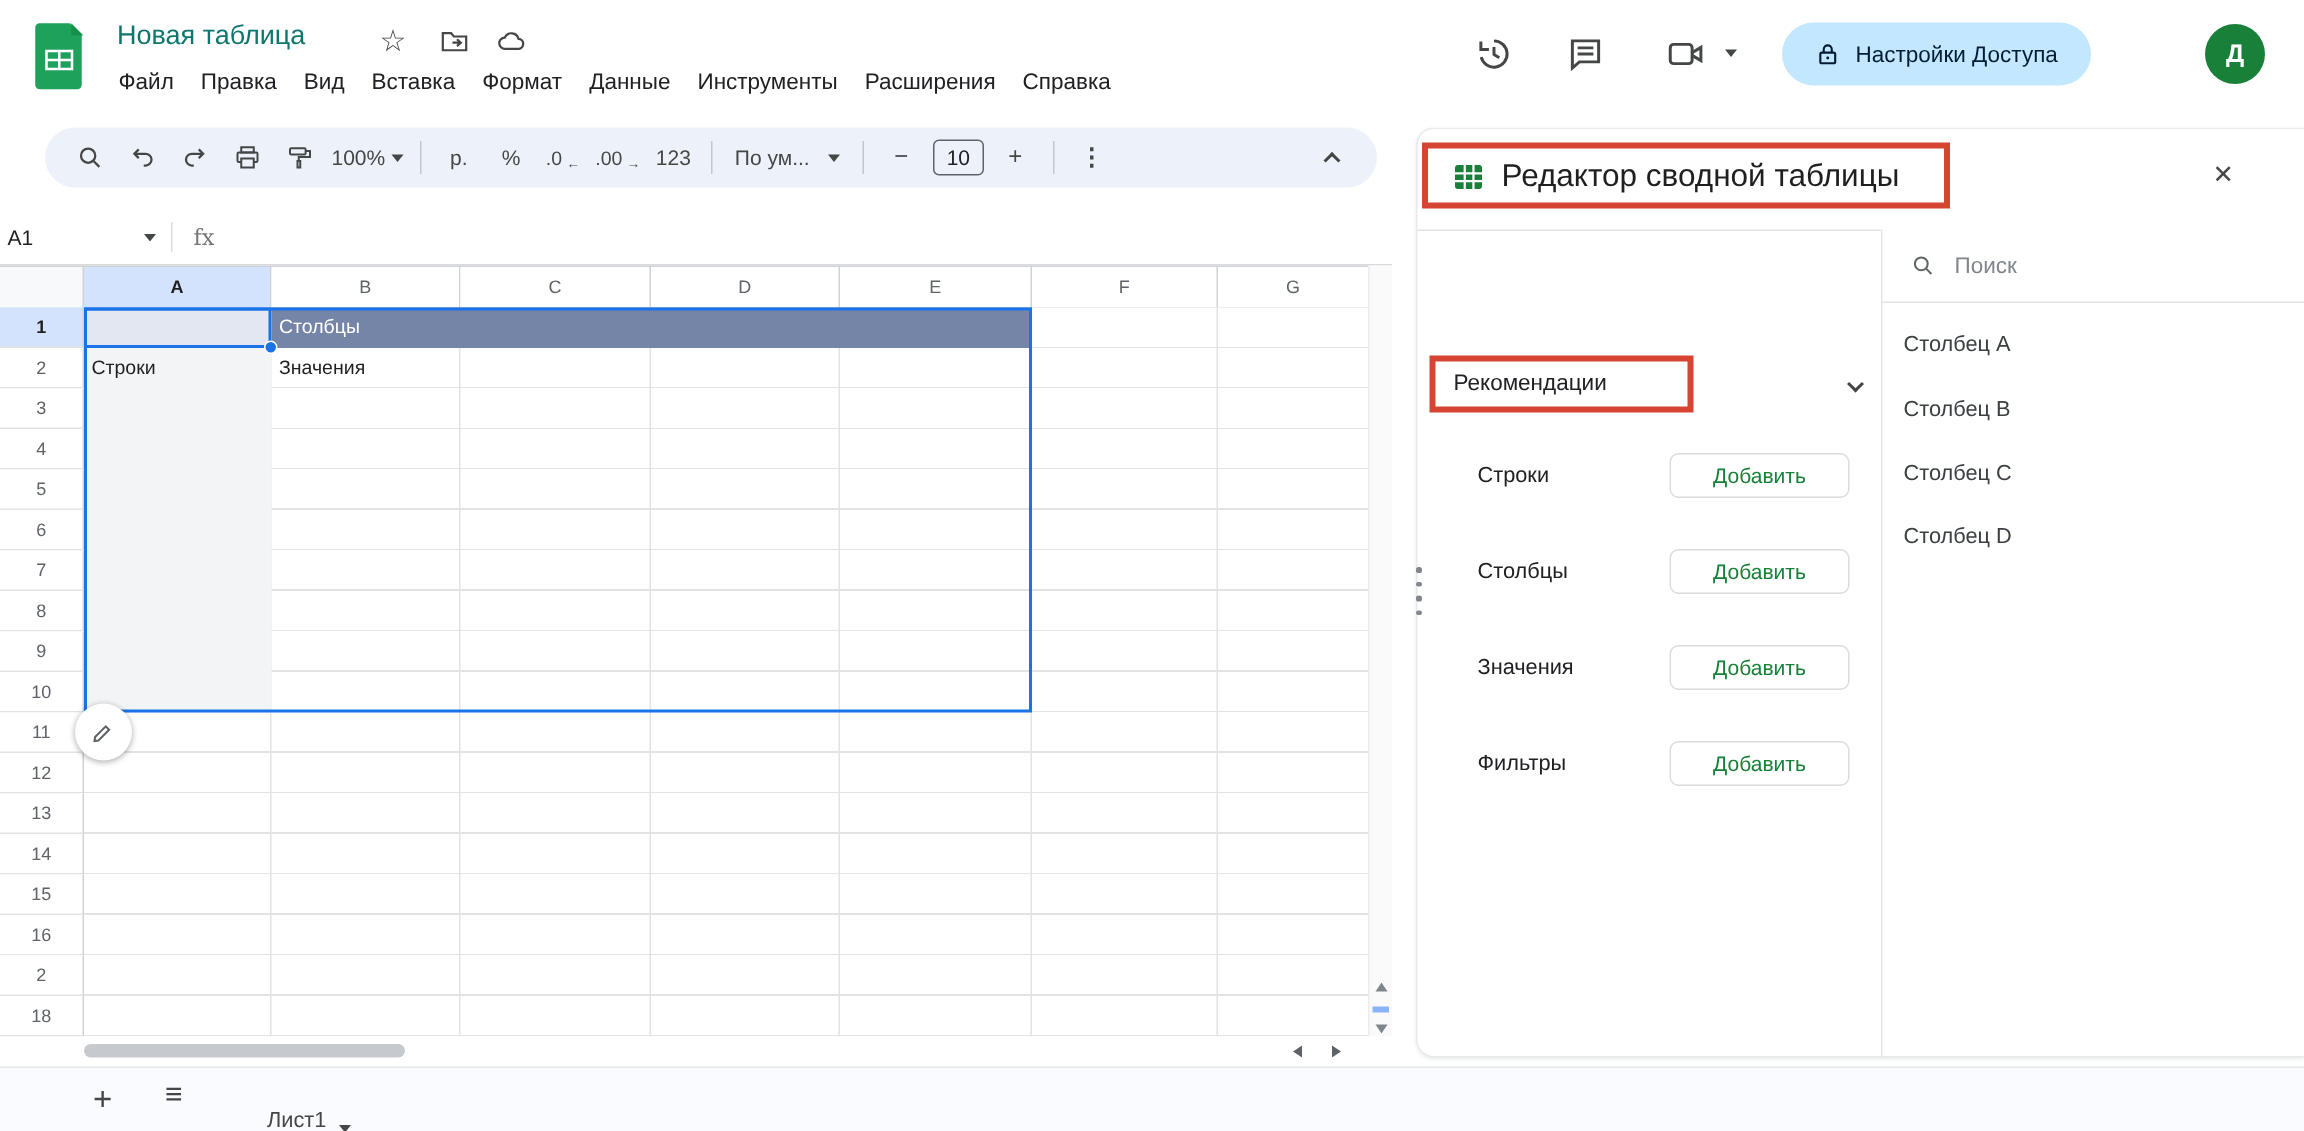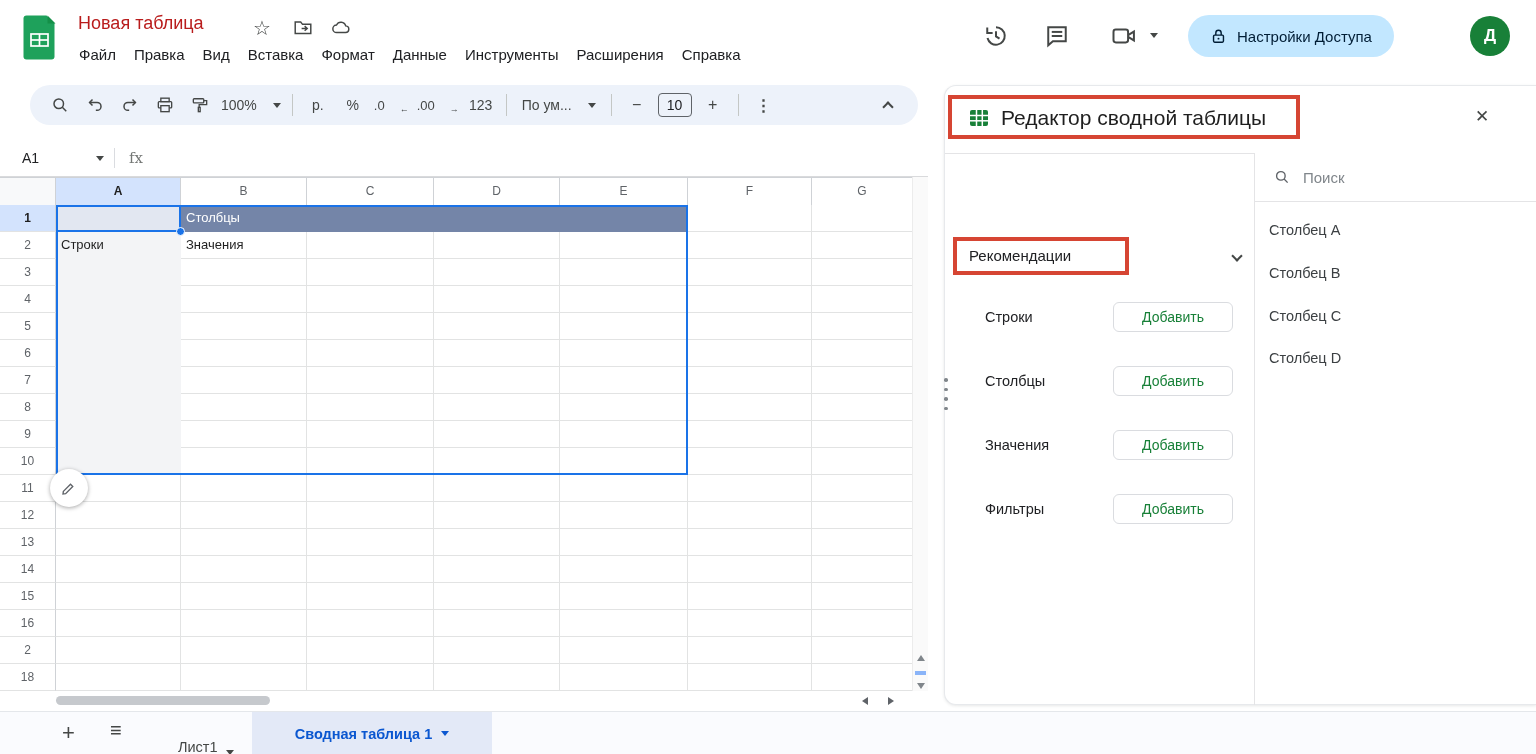--- a/index.html
+++ b/index.html
@@ -2,46 +2,46 @@
 <html><head>
 <meta charset="utf-8">
 <style>
   * { margin:0; padding:0; box-sizing:border-box; }
   html,body { width:1536px; height:754px; background:#fff; font-family:"Liberation Sans", sans-serif; }
   .app { position:relative; width:1536px; height:754px; overflow:hidden; background:#fff; color:#202124; }
   .abs { position:absolute; }
 
   
   .logo { left:22px; top:14px; width:34px; height:46px; cursor:pointer; }
-  .doc-title { left:78px; top:13px; font-size:18px; color:#b91c1c; cursor:text; }
+  .doc-title { left:78px; top:13px; font-size:18px; color:#0f766e; cursor:text; }
   .hd-ico { top:17px; width:22px; height:22px; color:#444746; cursor:pointer; }
   .menubar { left:70px; top:43px; display:flex; }
   .menubar .mi { padding:3px 9px; font-size:15px; color:#202124; border-radius:6px; cursor:pointer; }
   .tr-ico { top:22px; width:28px; height:28px; color:#444746; cursor:pointer; }
   .cam-caret { left:1150px; top:33px; }
   .share-pill { left:1188px; top:15px; height:42px; border-radius:21px; background:#c2e7ff; display:flex; align-items:center; gap:10px; padding:0 22px; cursor:pointer; }
   .share-pill span { font-size:15px; font-weight:500; color:#001d35; }
   .avatar { left:1470px; top:16px; width:40px; height:40px; border-radius:50%; background:#188038; color:#fff; font-size:17px; font-weight:bold; display:flex; align-items:center; justify-content:center; cursor:pointer; }
 
   
   .toolbar { left:30px; top:85px; width:888px; height:40px; background:#edf2fa; border-radius:22px; display:flex; align-items:center; padding:0 16px; gap:7px; }
-  .tb { display:flex; align-items:center; justify-content:center; height:28px; min-width:28px; border-radius:4px; color:#444746; font-size:14px; cursor:pointer; gap:16px; }
+  .tb { display:flex; align-items:center; justify-content:center; height:28px; min-width:28px; border-radius:4px; color:#444746; font-size:14px; cursor:pointer; gap:4px; }
   .tb svg { display:block; }
   .tdiv { width:1px; height:22px; background:#c4c7c5; margin:0 4px; }
   .fontsize-box { width:34px; height:24px; border:1px solid #5f6368; border-radius:4px; display:flex; align-items:center; justify-content:center; font-size:14px; color:#202124; cursor:pointer; }
   .caret { width:0; height:0; border-left:4px solid transparent; border-right:4px solid transparent; border-top:5px solid #444746; }
   .chev { width:8px; height:8px; border-right:2px solid #444746; border-bottom:2px solid #444746; display:inline-block; }
   .chev.up { transform:rotate(-135deg); margin-top:4px; }
   .chev.down { transform:rotate(45deg); margin-bottom:3px; }
   .decbtn { position:relative; font-size:13px; }
   .decbtn .mini { font-size:9px; position:relative; top:4px; left:-1px; }
 
   
   .fbar { left:0; top:140px; width:928px; height:37px; border-bottom:1px solid #d9dadc; display:flex; align-items:center; background:#fff; }
-  .namebox { width:96px; padding-left:22px; font-size:14px; color:#202124; cursor:pointer; }
+  .namebox { width:96px; padding-left:5px; font-size:14px; color:#202124; cursor:pointer; }
   .nb-caret { margin-left:0; margin-right:10px; cursor:pointer; }
   .fdiv { width:1px; height:20px; background:#dadce0; margin-right:14px; }
   .fx { font-family:"DejaVu Serif", serif; font-size:15px; color:#747775; cursor:text; }
 
   
   .colheads { left:0; top:177px; height:28px; display:flex; border-top:1px solid #cfd2d6; border-bottom:1px solid #cfd2d6; }
   .ch { height:27px; line-height:27px; text-align:center; font-size:12px; color:#5f6368; background:#fff; border-right:1px solid #cfd2d6; cursor:pointer; }
   .ch.corner { width:56px; background:#f8f9fa; cursor:default; }
   .ch.sel { background:#d3e3fd; color:#1f1f1f; font-weight:bold; }
   .rownums { left:0; top:205px; width:56px; }
@@ -350,20 +350,16 @@
   <div class="abs redbox" style="left:948px; top:95px; width:352px; height:44px;"></div>
   <div class="abs redbox" style="left:953px; top:237px; width:176px; height:38px;"></div>
 
   <div class="abs bottombar">
     <div class="bb-plus">+</div>
     <div class="bb-menu">≡</div>
     <div class="tab1">
       <span>Лист1</span>
       <span class="caret"></span>
     </div>
-    <div class="tab-active">
-      <span>Сводная таблица 1</span>
-      <span class="caret"></span>
-    </div>
 
   </div>
 
 </div>
 
 </body></html>

